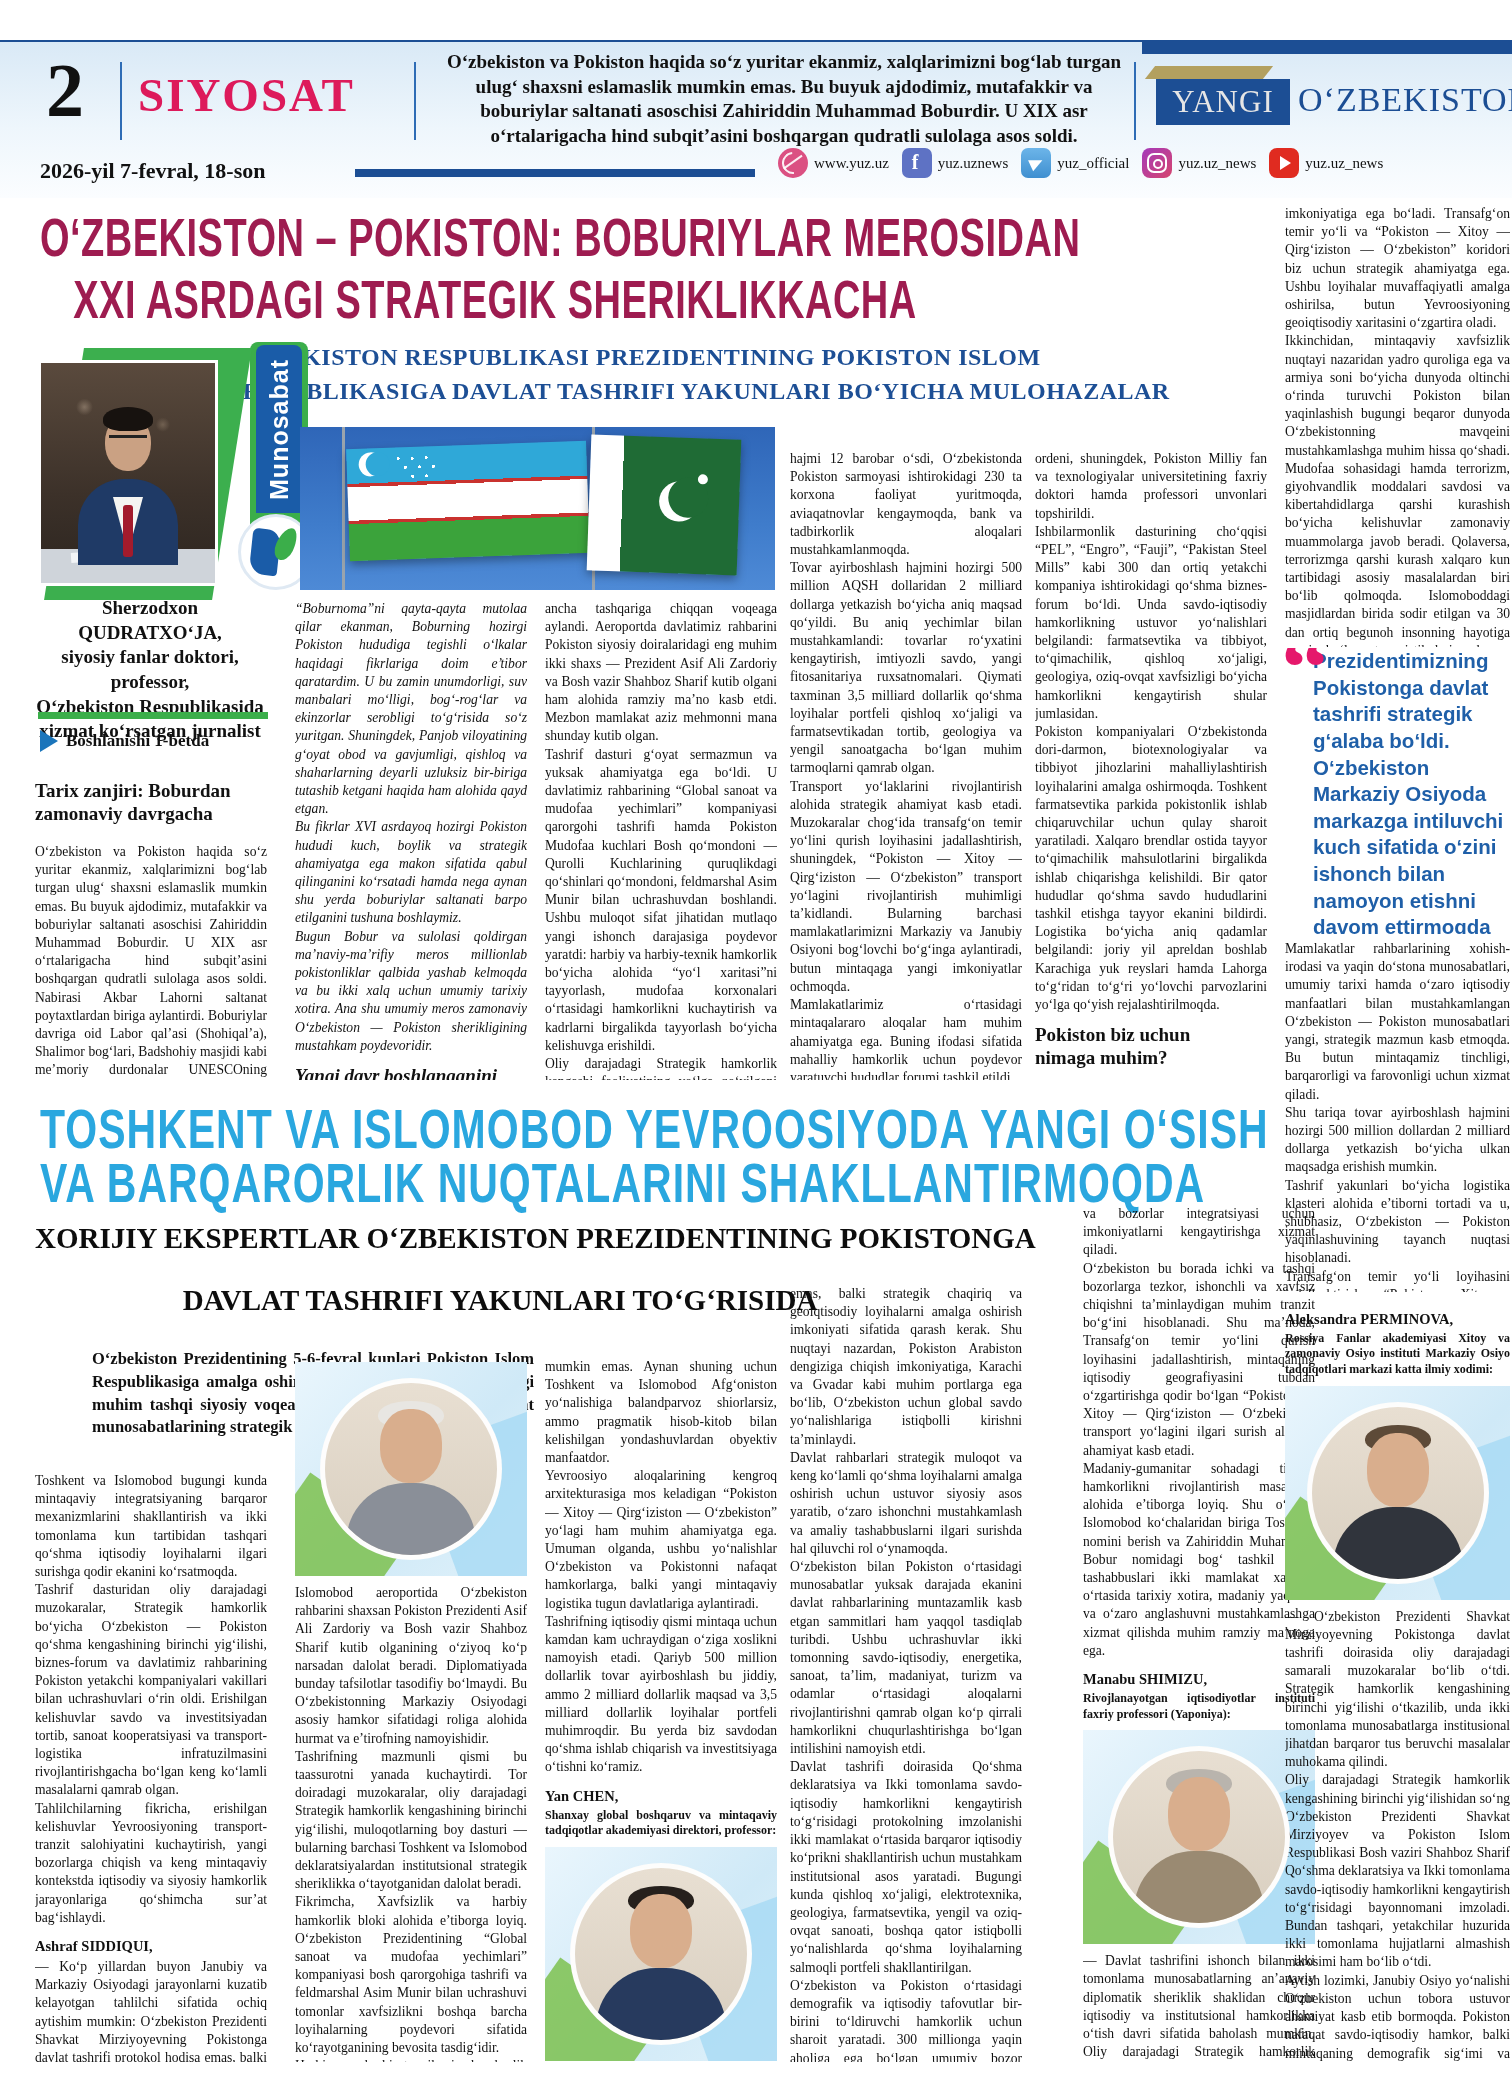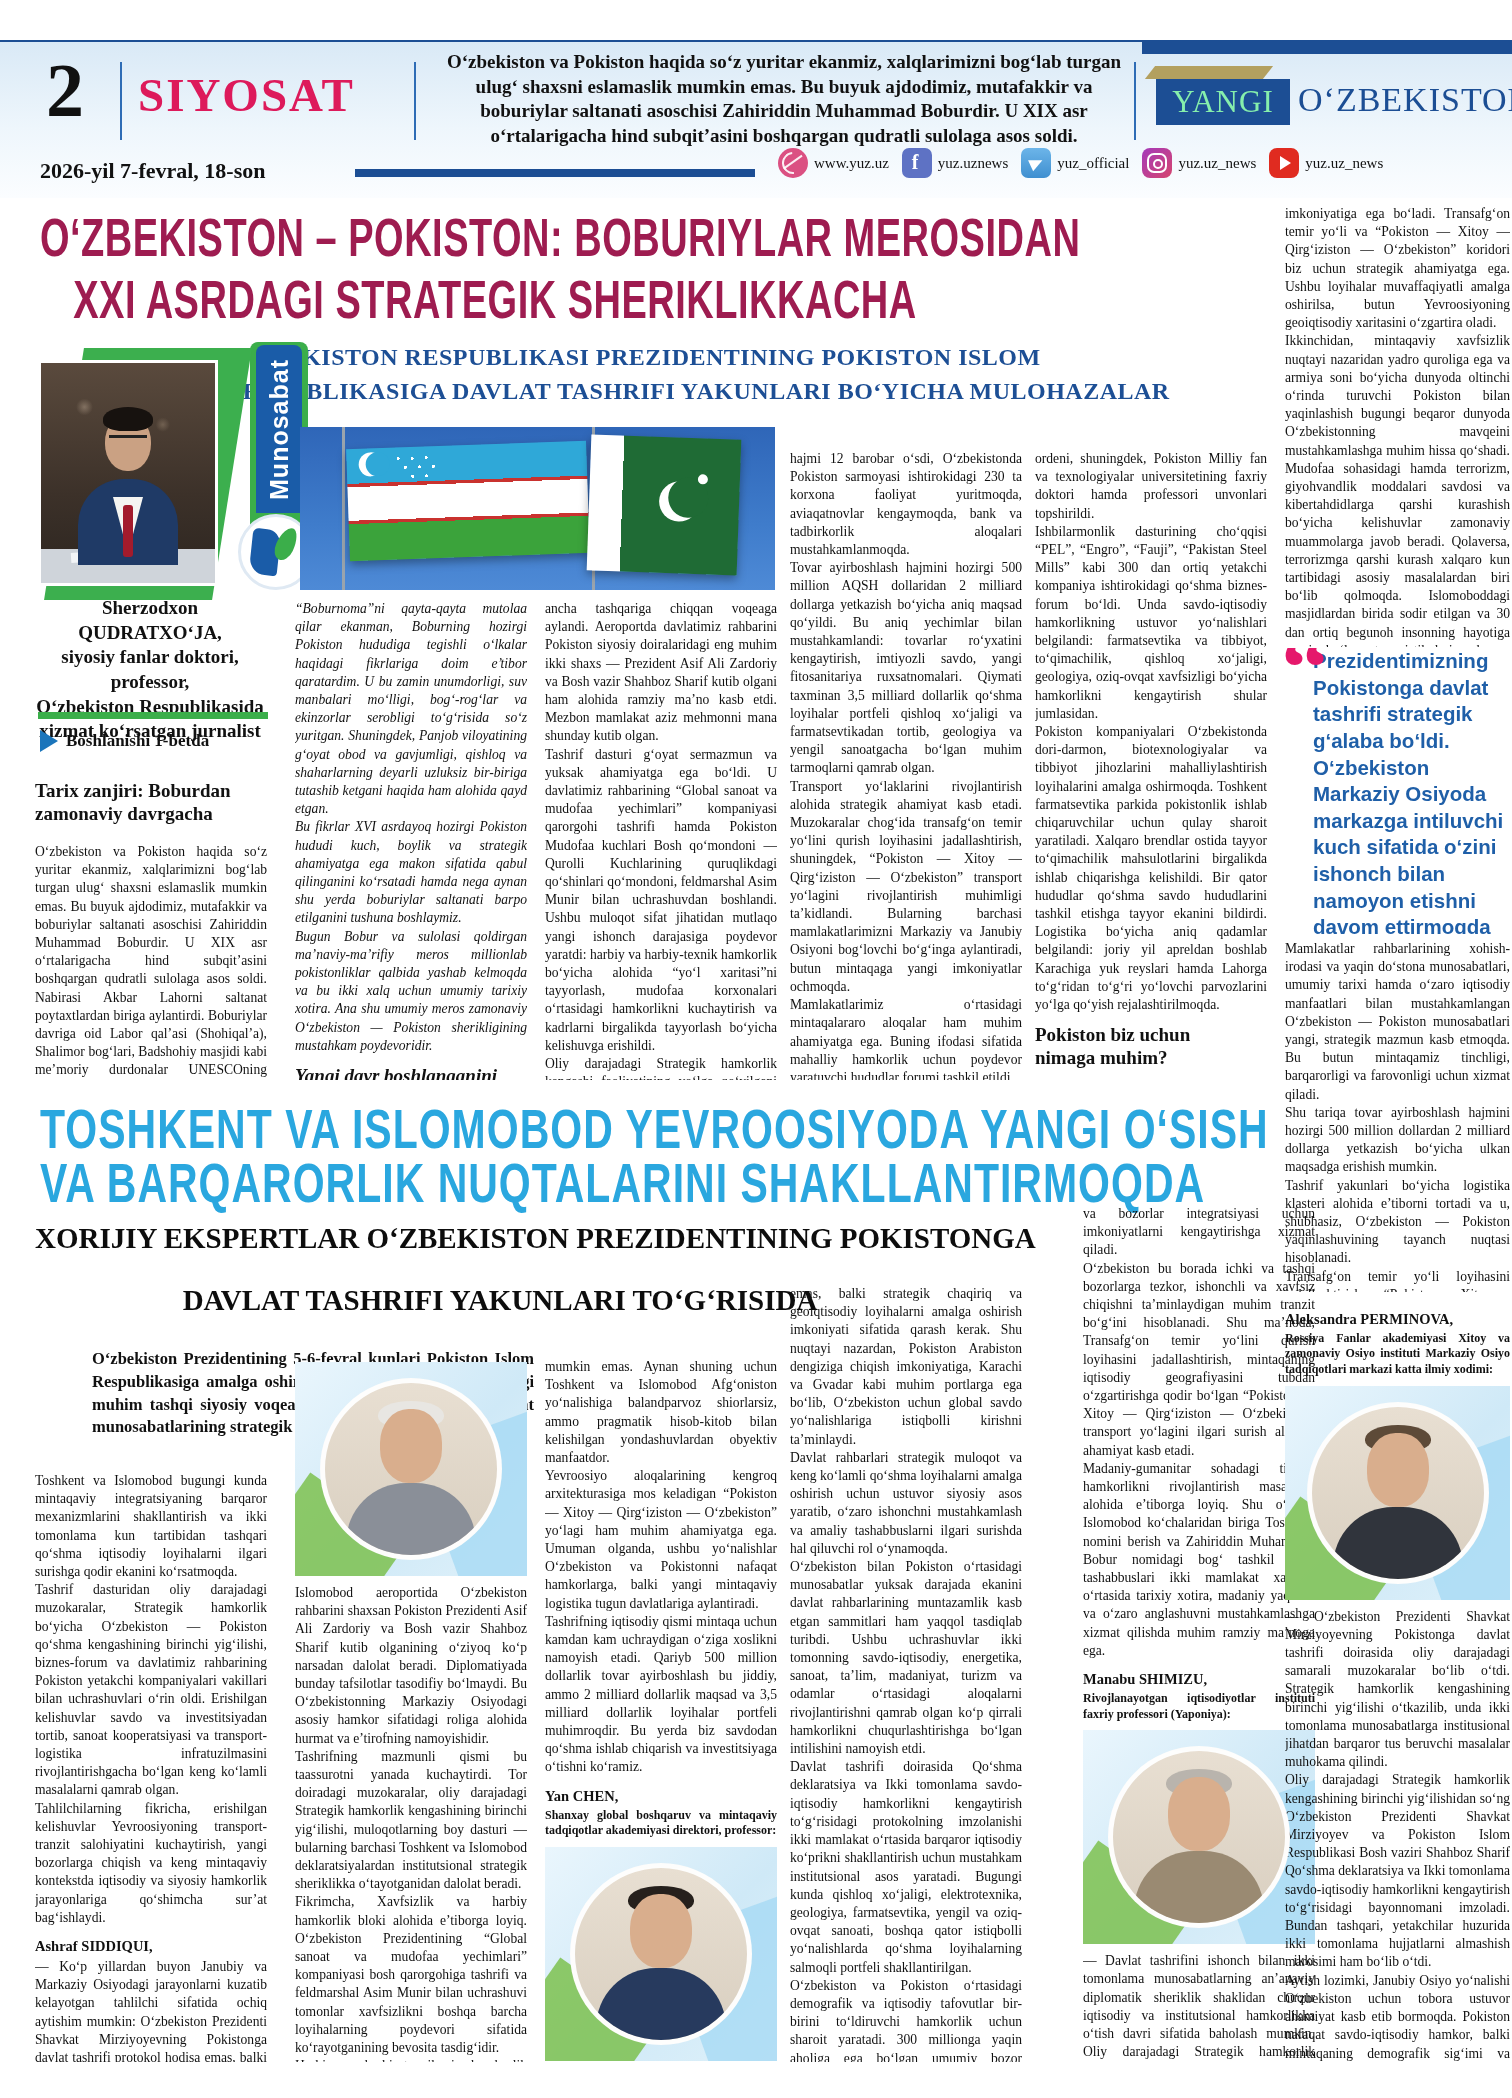--- a/index.html
+++ b/index.html
@@ -11,21 +11,21 @@
   .header-band{left:0;top:42px;width:1512px;height:156px;
     background:linear-gradient(180deg,#d9e9f6 0%,#eef6fc 55%,#fbfdff 100%);}
   .topline{left:0;top:40px;width:1512px;height:2px;background:#1c4e94;}
   .navy-topbar{left:1142px;top:42px;width:370px;height:12px;background:#1c4e94;}
   .pagenum{left:46px;top:52px;font-size:76px;font-weight:700;line-height:1;}
   .vdiv{width:2px;background:#2e6cb5;}
   .section-title{left:138px;top:72px;font-size:47px;font-weight:700;color:#dd1a5b;letter-spacing:2px;line-height:1;}
   .teaser{left:438px;top:50px;width:692px;font-size:19px;font-weight:700;line-height:1.3;text-align:center;}
   .logo-flap{left:1150px;top:66px;width:118px;height:13px;background:#b3a05f;transform:skewX(-38deg);}
   .logo-box{left:1156px;top:79px;width:134px;height:46px;background:#1c4e94;display:flex;align-items:center;justify-content:center;}
-  .logo-box span{color:#86efac;font-size:31px;letter-spacing:1px;}
+  .logo-box span{color:#e5e5e5;font-size:31px;letter-spacing:1px;}
   .logo-rest{left:1298px;top:83px;font-size:34px;color:#1c4e94;letter-spacing:1px;line-height:1;}
   .date{left:40px;top:158px;font-size:22px;font-weight:700;}
   .navybar2{left:355px;top:169px;width:400px;height:8px;background:#1c4e94;}
   .social{left:778px;top:148px;display:flex;gap:13px;align-items:center;}
   .social-item{display:flex;align-items:center;gap:6px;}
   .social-label{font-size:15px;font-weight:400;}
   .s-icon{width:30px;height:30px;border-radius:8px;position:relative;flex:0 0 auto;}
   .ic-globe{border-radius:50%;background:#db5082;}
   .ic-globe::before{content:"";position:absolute;inset:4px;border:2px solid rgba(255,255,255,.9);
      border-radius:50%;border-top-color:transparent;border-right-color:transparent;transform:rotate(40deg);}

